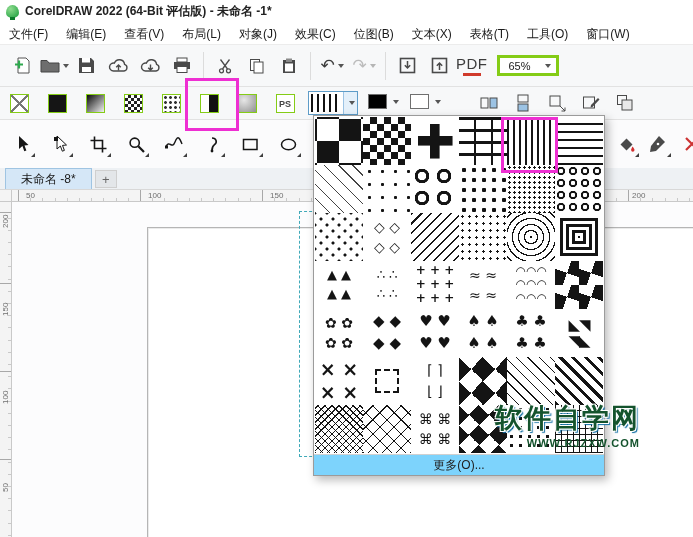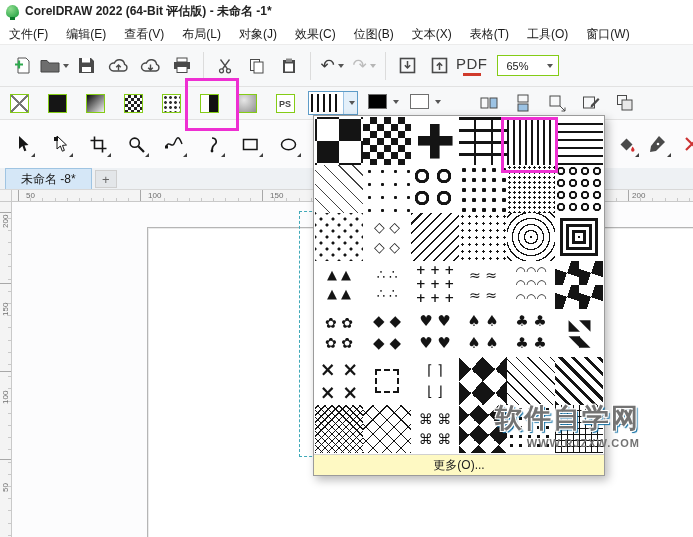--- a/index.html
+++ b/index.html
@@ -16,21 +16,21 @@
 .menu-item{padding:4px 9px 0 9px;font-size:12px;white-space:nowrap}
 
 
 .stdbar{position:absolute;left:0;top:45px;right:0;height:42px;background:#f7f8f9;border-bottom:1px solid #e2e2e2;display:flex;align-items:center;padding-left:6px}
 .tbtn{height:34px;min-width:30px;display:flex;align-items:center;justify-content:center;position:relative;margin:0 1px}
 .sep{width:1px;height:28px;background:#dcdcdc;margin:0 5px}
 .drop{width:0;height:0;border-left:3.5px solid transparent;border-right:3.5px solid transparent;border-top:4px solid #555;margin-left:3px}
 .drop.dis{border-top-color:#b5b5b5}
 .glyph{font-family:"DejaVu Sans",sans-serif;font-size:17px;color:#3c3c3c;line-height:1}
 .glyph.dis{color:#bcbcbc}
-.zoomsel{display:flex;align-items:center;justify-content:space-between;border:1px solid #84cc16;background:#fff;height:21px;width:62px;margin-left:8px;padding:0 5px 0 9px;font-size:11px}
+.zoomsel{display:flex;align-items:center;justify-content:space-between;border:3px solid #84cc16;background:#fff;height:21px;width:62px;margin-left:8px;padding:0 5px 0 9px;font-size:11px}
 .pdfwrap{display:flex;flex-direction:column;align-items:center;gap:1px}
 .pdflbl{font-size:15px;font-weight:normal;color:#3c3c3c;letter-spacing:.5px}
 .pdfbar{width:18px;height:3px;background:#d03a2b}
 
 
 .propbar{position:absolute;left:0;top:87px;right:0;height:33px;background:#f7f8f9;border-bottom:1px solid #e2e2e2}
 .fillrow{display:flex;height:33px}
 .fillbtn{width:38px;height:33px;display:flex;align-items:center;justify-content:center}
 .fsw{width:19px;height:19px;border:1px solid #84cc16;background:#fff;position:relative;display:flex;align-items:center;justify-content:center}
 .fsw.black{background:#151515}
@@ -71,21 +71,21 @@
                    repeating-linear-gradient(0deg,#c9c9c9 0 1px,transparent 1px 12.2px);
   background-size:100% 100%,4px 100%;background-position:0 11px,8px 11px;background-repeat:repeat-y}
 .vnum{position:absolute;left:1px;font-size:8px;color:#6f6f6f;transform:rotate(-90deg);transform-origin:left top}
 .canvas{position:absolute;left:12px;top:202px;right:0;bottom:0;background:#fcfcfd}
 .page{position:absolute;left:135px;top:25px;right:-2px;bottom:-2px;background:#fff;border-left:1px solid #b5b5b5;border-top:1px solid #b5b5b5;box-shadow:inset 1px 1px 0 #ebebeb}
 .marquee{position:absolute;left:299px;top:211px;width:180px;height:246px;border:1px dashed #3fa9b8;z-index:3}
 
 
 .flyout{position:absolute;left:313px;top:115px;width:292px;z-index:6;background:#fff;border:1px solid #9b9b9b;box-shadow:3px 4px 9px rgba(0,0,0,.28)}
 .pgrid{display:flex;flex-wrap:wrap;width:288px;margin:1px}
-.morebtn{height:21px;background:#fef9c3;border-top:1px solid #d0d0d0;display:flex;align-items:center;justify-content:center;font-size:12px;color:#222}
+.morebtn{height:21px;background:#7dd3fc;border-top:1px solid #d0d0d0;display:flex;align-items:center;justify-content:center;font-size:12px;color:#222}
 .pat{width:48px;height:48px;position:relative;display:flex;align-items:center;justify-content:center;overflow:hidden;background:#fff;
      color:#141414;font-family:"DejaVu Sans",sans-serif;font-size:15px;line-height:1.45;white-space:pre-line;text-align:center}
 .pat-checker-quad{background:repeating-conic-gradient(#141414 0 25%,#fff 0 50%);background-size:44px 44px;background-position:2px 2px}
 .pat-checker-small{background:repeating-conic-gradient(#141414 0 25%,#fff 0 50%);background-size:14px 14px}
 .pat-plus-large{background:linear-gradient(#141414,#141414) center/72% 20% no-repeat,linear-gradient(#141414,#141414) center/20% 72% no-repeat,#fff}
 .pat-bricks{background-image:repeating-linear-gradient(0deg,transparent 0 9px,#141414 9px 12px),repeating-linear-gradient(90deg,transparent 0 15px,#141414 15px 17px)}
 .pat-vlines{background:repeating-linear-gradient(90deg,#141414 0 2px,#fff 2px 6px)}
 .pat-hlines{background:repeating-linear-gradient(0deg,#141414 0 2px,#fff 2px 8px)}
 .pat-diag-dashes{background:repeating-linear-gradient(45deg,#444 0 1px,transparent 1px 10px)}
 .pat-dots-sparse{background-image:radial-gradient(#141414 1.3px,transparent 1.8px);background-size:13px 13px}
@@ -119,21 +119,21 @@
 .pat-tri-pinwheel{font-size:15px;line-height:1.1;letter-spacing:-1px}
 .pat-x-large{font-size:19px;font-weight:bold;line-height:1.2}
 .pat-brackets{font-size:14px;line-height:1.5}
 .pat-maze{font-size:14px}
 .pat-diamond-outline{font-size:14px}
 
 
 .hl{position:absolute;border:3px solid #ee2fd2;z-index:9;pointer-events:none}
 #hl-toolbar{left:185px;top:78px;width:54px;height:53px}
 #hl-pattern{left:501px;top:117px;width:57px;height:56px}
-.wm{position:absolute;left:488px;top:400px;width:152px;z-index:8;text-align:right;color:#737373;pointer-events:none}
+.wm{position:absolute;left:488px;top:400px;width:152px;z-index:8;text-align:right;color:#14532d;pointer-events:none}
 .wm-title{font-size:27px;font-weight:bold;letter-spacing:2px;text-shadow:1px 1px 0 #fff,-1px -1px 0 #fff,1px -1px 0 #fff,-1px 1px 0 #fff,2px 2px 1px #0f6ea3}
 .wm-url{font-size:11px;font-weight:bold;margin-top:1px;letter-spacing:1px}
 </style>
 </head>
 <body>
 
 <div id="app">
 
   <div class="titlebar">
     <div class="logo"></div>

